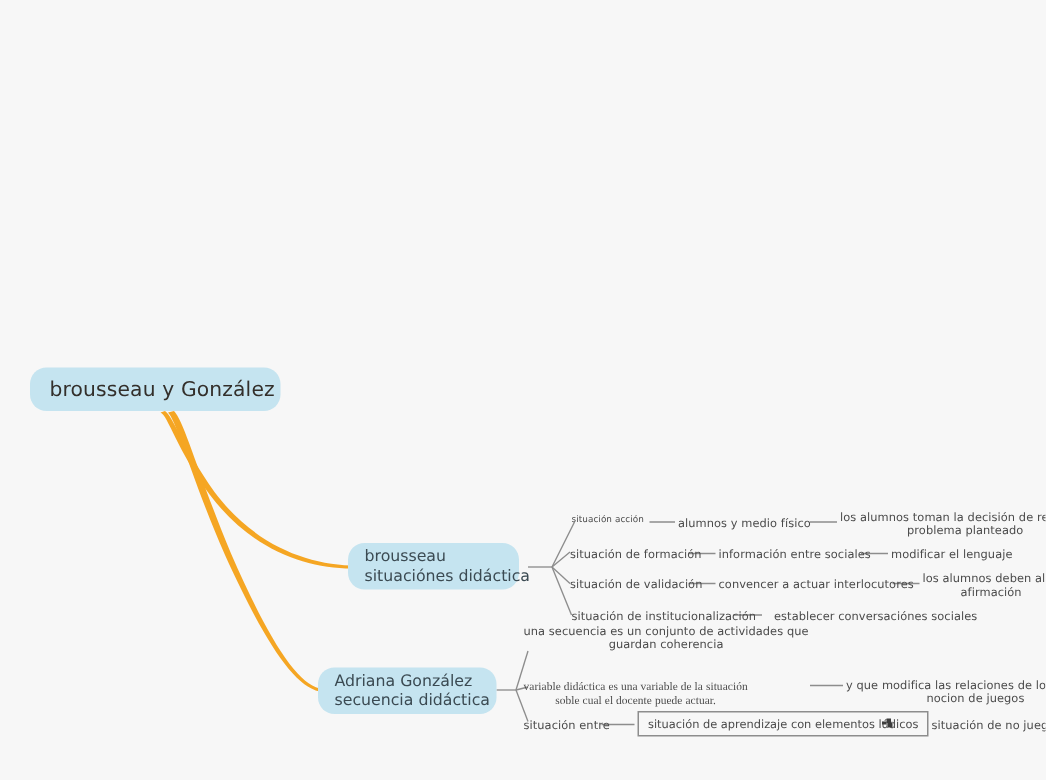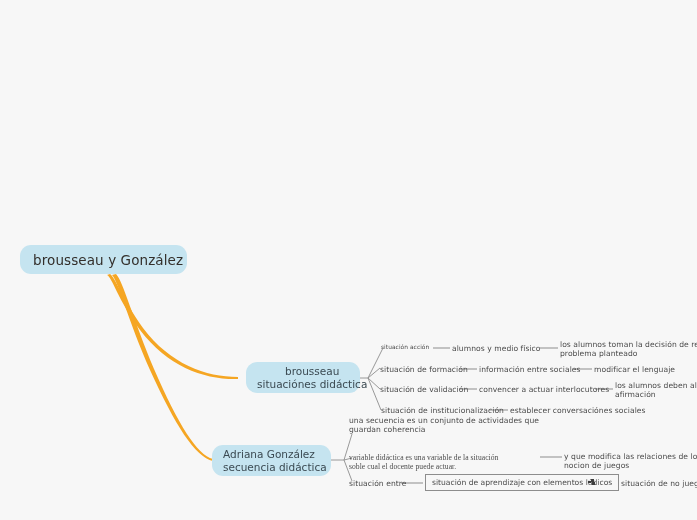--- a/index.html
+++ b/index.html
@@ -45,47 +45,47 @@
     top: 245px;
     width: 167px;
     height: 29px;
     padding-left: 13px;
     font-size: 13.5px;
     font-weight: normal;
     letter-spacing: 0.1px;
     color: #332f2b;
   }
   #node-brousseau {
-    left: 246px;
+    left: 232px;
     top: 362px;
     width: 114px;
     height: 31px;
     padding-left: 11px;
     font-size: 10.5px;
     line-height: 12.5px;
     color: #3b4a52;
-    text-align: center;
   }
   #node-adriana {
     left: 212px;
     top: 445px;
     width: 119px;
     height: 31px;
     padding-left: 11px;
     font-size: 10.5px;
     line-height: 12.5px;
     color: #3b4a52;
   }
   .leaf {
     position: absolute;
     font-size: 7.6px;
     line-height: 9px;
     color: #4b4b4b;
     white-space: pre;
     letter-spacing: 0.05px;
+    text-align: center;
   }
   .leaf.tiny {
     font-size: 5.9px;
     line-height: 7.5px;
   }
   .boxed {
     position: absolute;
     border: 1px solid #8d8d8d;
     background: #f7f7f7;
     font-size: 7.6px;
@@ -166,21 +166,21 @@
 
   <div class="leaf" style="left:380px; top:365px;">situación de formación</div>
   <div class="leaf" style="left:479px; top:365px;">información entre sociales</div>
   <div class="leaf" style="left:594px; top:365px;">modificar el lenguaje</div>
 
   <div class="leaf" style="left:380px; top:385px;">situación de validación</div>
   <div class="leaf" style="left:479px; top:385px;">convencer a actuar interlocutores</div>
   <div class="leaf" style="left:615px; top:381px;"><span>los alumnos deben alab</span><br><span>afirmación</span></div>
 
   <div class="leaf" style="left:381px; top:406px;">situación de institucionalización</div>
-  <div class="leaf" style="left:510px; top:406px;">establecer conversaciónes sociales</div>
+  <div class="leaf" style="left:484px; top:406px;padding-left:32px;">establecer conversaciónes sociales</div>
 
   <div class="node" id="node-adriana">
     <span><span>Adriana González</span><br><span>secuencia didáctica</span></span>
   </div>
 
   <div class="leaf" style="left:349px; top:416px;"><span>una secuencia es un conjunto de actividades que</span><br><span>guardan coherencia</span></div>
 
   <div class="leaf" style="left:349px; top:453px;font-family:Liberation Serif, serif;"><span>variable didáctica es una variable de la situación</span><br><span>soble cual el docente puede actuar.</span></div>
 
   <div class="leaf" style="left:564px; top:452px;"><span>y que modifica las relaciones de los alumnos</span><br><span>nocion de juegos</span></div>

